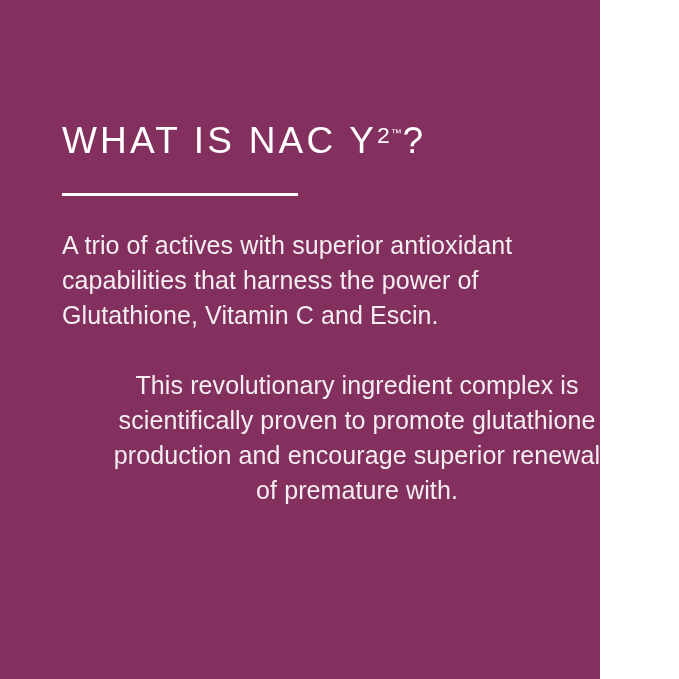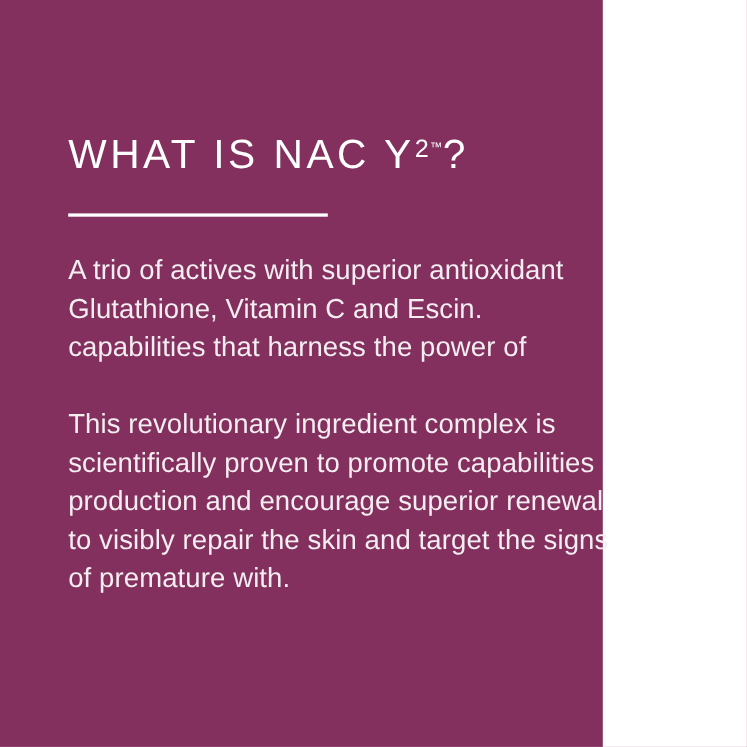--- a/index.html
+++ b/index.html
@@ -10,21 +10,21 @@
   body {
     width: 679px;
     height: 679px;
     overflow: hidden;
     font-family: "Liberation Sans", sans-serif;
     -webkit-font-smoothing: antialiased;
   }
 
   .panel {
     position: relative;
-    width: 548px;
+    width: 600px;
     height: 679px;
     background: #83305f;
     box-sizing: border-box;
   }
 
   .content {
     position: absolute;
     left: 62px;
     top: 118px;
     width: 590px;
@@ -98,27 +98,26 @@
   <div class="content">
 
     <h1 class="heading" style="color: rgb(255, 255, 255);"><span>WHAT IS NAC Y</span><span class="sup-two">2</span><span class="sup-tm">™</span><span class="qmark">?</span></h1>
 
     <div class="rule" style="background: rgb(255, 255, 255);"></div>
 
     <div class="body-copy">
 
       <p class="para" style="color: rgb(244, 238, 241);">
         <span class="line">A trio of actives with superior antioxidant</span>
+        <span class="line">capabilities that harness the power of</span>
         <span class="line">Glutathione, Vitamin C and Escin.</span>
-        <span class="line">capabilities that harness the power of</span>
       </p>
 
-      <p class="para" style="color: rgb(244, 238, 241);">
+      <p class="para" style="color: rgb(244, 238, 241); text-align: center;">
         <span class="line">This revolutionary ingredient complex is</span>
-        <span class="line">scientifically proven to promote capabilities</span>
+        <span class="line">scientifically proven to promote glutathione</span>
         <span class="line">production and encourage superior renewal</span>
-        <span class="line">to visibly repair the skin and target the signs</span>
         <span class="line">of premature with.</span>
       </p>
 
     </div>
   </div>
 </div>
 
 </body></html>

